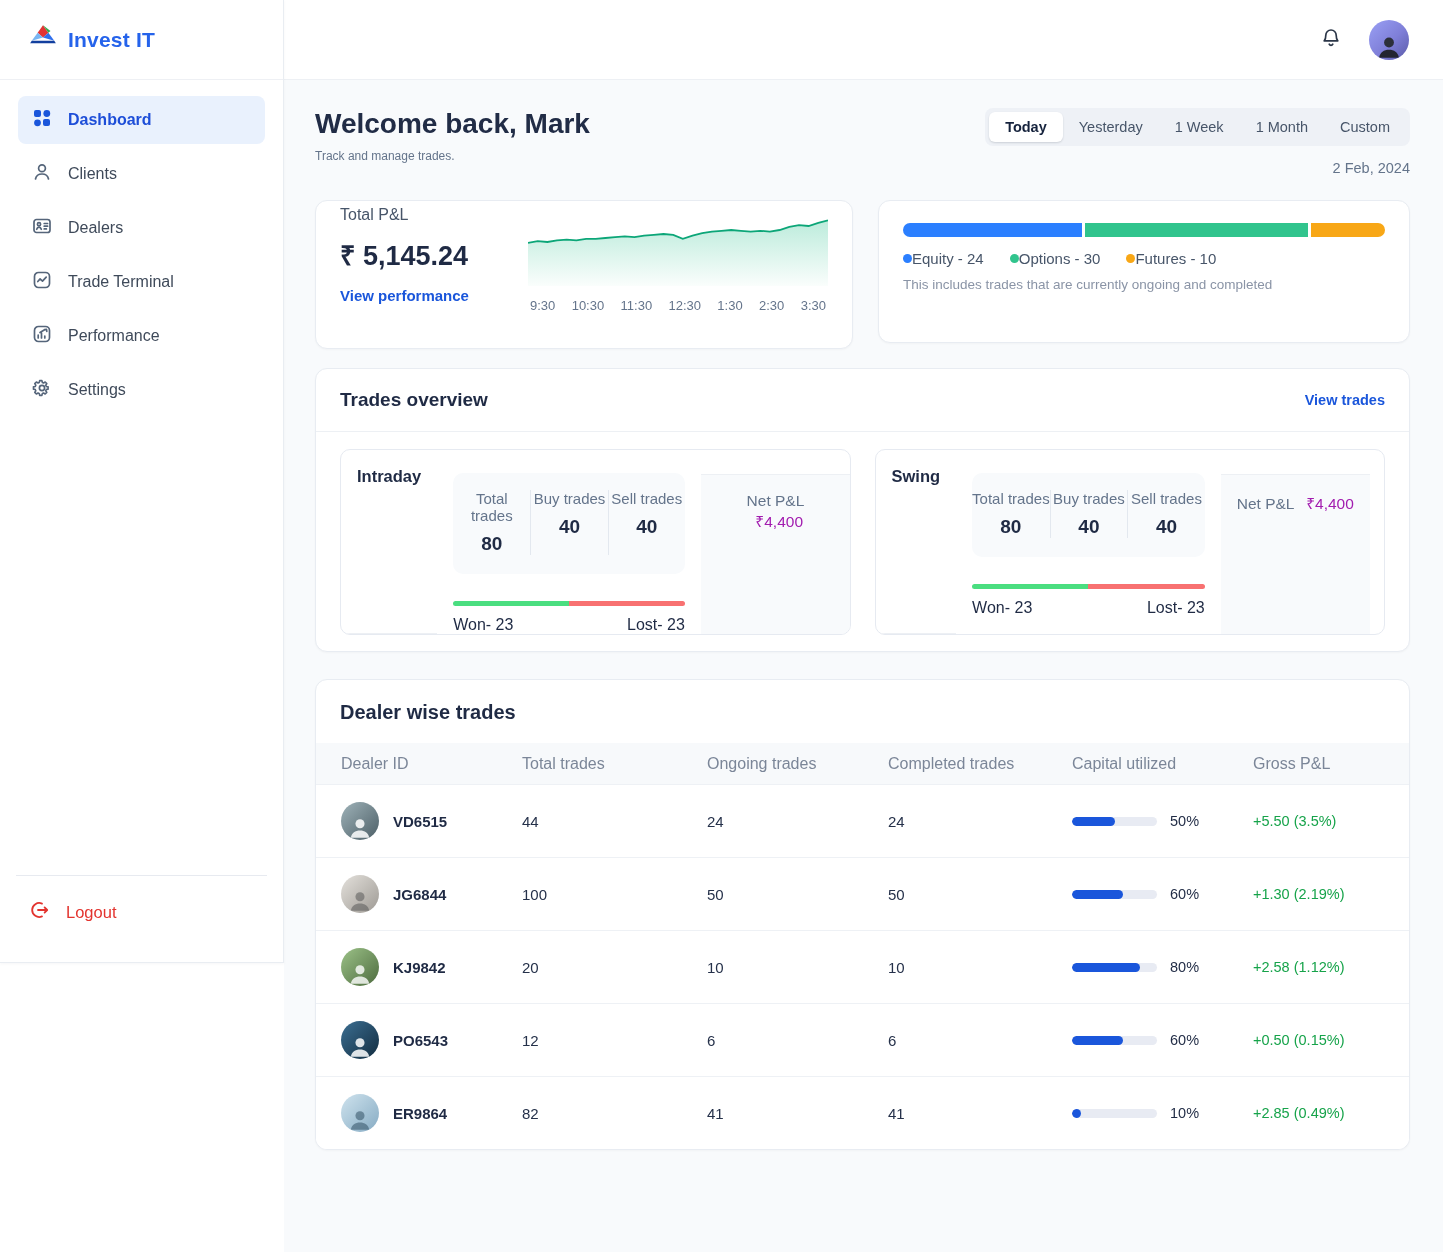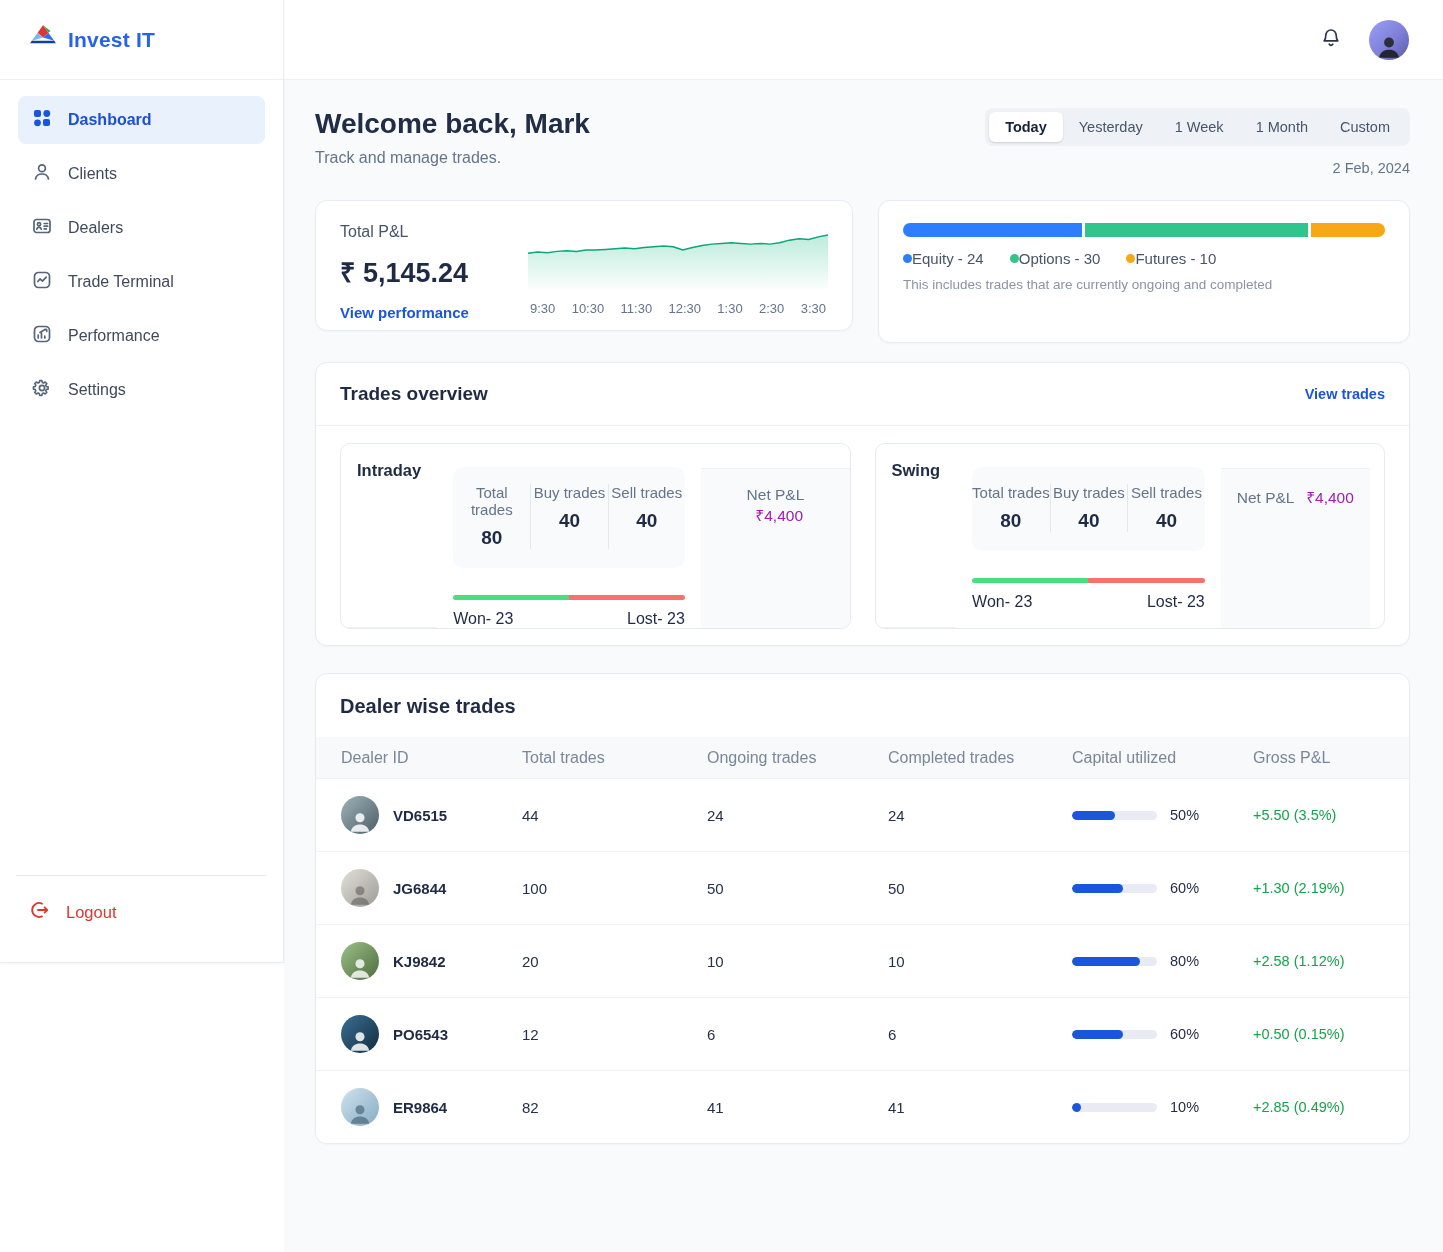--- a/index.html
+++ b/index.html
@@ -31,35 +31,35 @@
   .avatar-top { width:40px; height:40px; border-radius:50%;
                 background:linear-gradient(135deg,#9aa0f5 0%, #7f7fd8 55%, #5a5aa8 100%);
                 display:flex; align-items:flex-end; justify-content:center; overflow:hidden; cursor:pointer; }
 
   
   .content { position:absolute; top:80px; left:0; right:0; bottom:0; background:#f8fafc;
              padding:28px 33px 0 31px; overflow:hidden; }
 
   .page-head { display:flex; justify-content:space-between; margin-bottom:24px; }
   .page-title { font-size:28px; font-weight:bold; color:#212c46; }
-  .page-sub { font-size:16px; color:#64748b; margin-top:9px; }
+  .page-sub { font-size:12px; color:#64748b; margin-top:9px; }
   .head-right { display:flex; flex-direction:column; align-items:flex-end; }
   .filters { display:inline-flex; background:#eef1f6; border-radius:8px; padding:4px; }
   .filter-btn { border:none; background:transparent; padding:7px 16px; border-radius:6px;
                 font-family:inherit; font-size:14.5px; color:#475569; cursor:pointer; white-space:nowrap; }
   .filter-btn.active { background:#fff; color:#16233d; font-weight:bold;
                        box-shadow:0 1px 2px rgba(16,24,40,.15); }
   .head-date { font-size:14.5px; color:#64748b; margin-top:14px; }
 
   .card { background:#fff; border:1px solid #e8ecf2; border-radius:12px;
           box-shadow:0 1px 2px rgba(16,24,40,.03); }
 
   
   .summary-row { display:grid; grid-template-columns:538px 1fr; gap:25px; margin-bottom:19px; }
-  .pnl-card { display:flex; padding:22px 24px 14px; height:131px; }
+  .pnl-card { display:flex; padding:5px 24px 14px; height:149px; }
   .pnl-left { width:188px; flex:none; }
   .pnl-label { font-size:16px; color:#475569; }
   .pnl-value { font-size:27px; font-weight:bold; color:#1f2a44; margin:12px 0 14px; }
   .pnl-link { font-size:15px; font-weight:bold; color:#1a56db; cursor:pointer; }
   .pnl-chart { flex:1; display:flex; flex-direction:column; }
   .pnl-chart svg { width:100%; height:80px; display:block; }
   .pnl-xlabels { display:flex; justify-content:space-between; font-size:13px; color:#64748b;
                  margin-top:12px; padding:0 2px; }
 
   .segments-card { padding:22px 24px; height:143px; }

